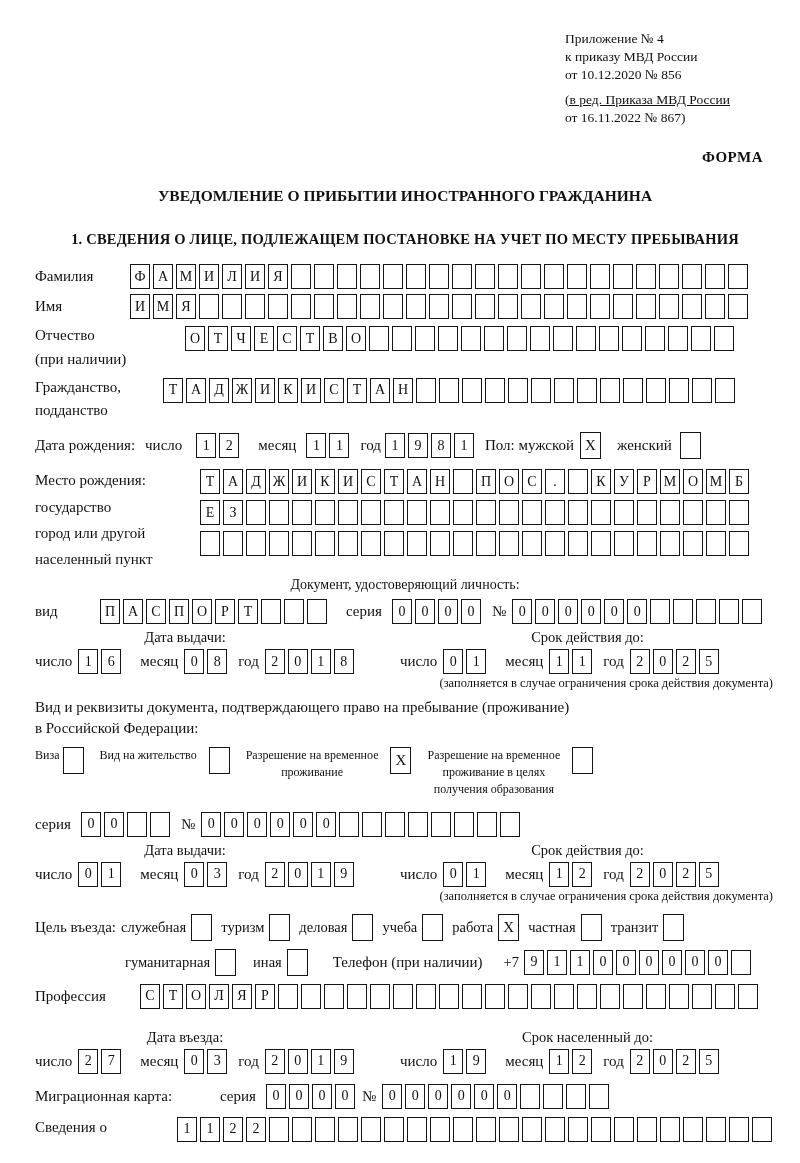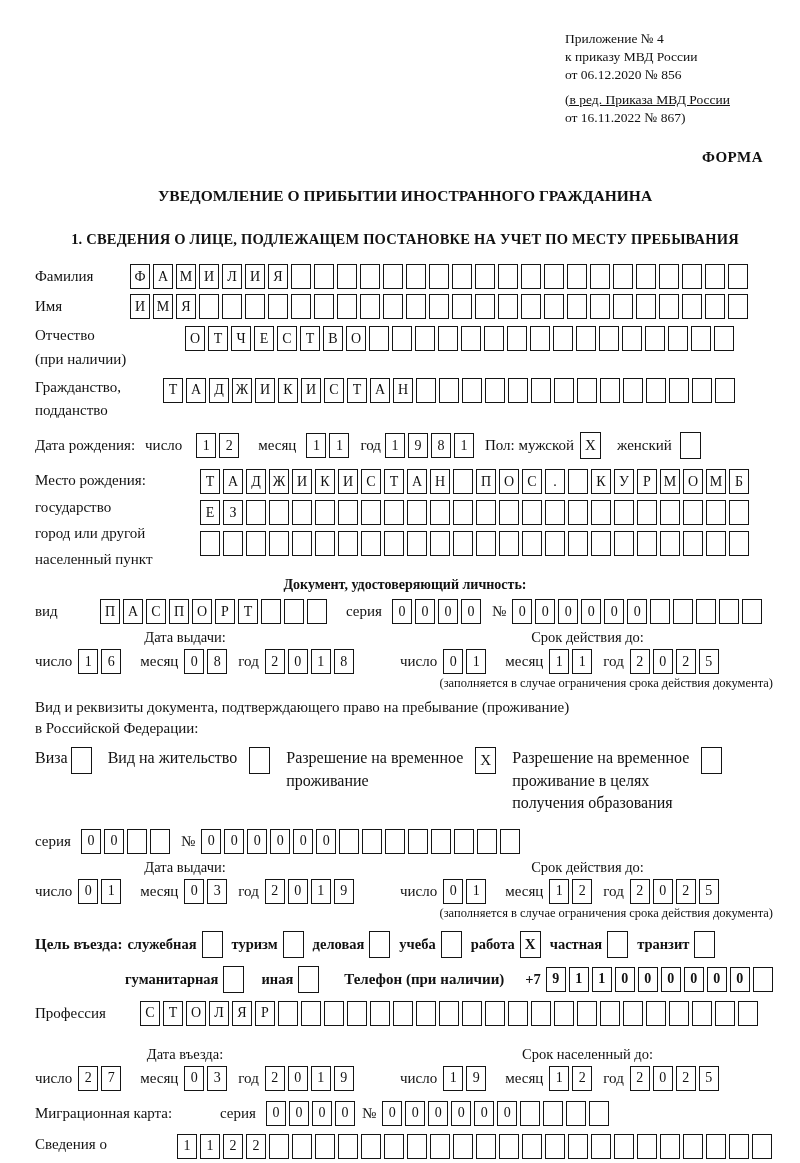--- a/index.html
+++ b/index.html
@@ -23,45 +23,45 @@
     width:18px;height:23px;border:1.7px solid #151515;margin-right:3px;
     display:flex;align-items:center;justify-content:center;
     font-size:14px;flex:0 0 auto;background:#fff;
   }
   .checkbox{
     width:19px;height:25px;border:1.7px solid #151515;display:inline-flex;
     align-items:center;justify-content:center;font-size:15px;flex:0 0 auto;background:#fff;
   }
   .gap-s{width:8px;flex:0 0 auto;}
   .gap-m{width:16px;flex:0 0 auto;}
-  .doc-head{font-weight:bold;text-align:center;font-size:14px;margin:4px 0 6px 0;}
+  .doc-head{font-weight:normal;text-align:center;font-size:14px;margin:4px 0 6px 0;}
   .dates{display:flex;margin-top:2px;}
   .dcol-l{width:365px;}
   .dcol-r{flex:1;}
   .dhead{text-align:center;font-size:14.5px;margin-bottom:3px;}
   .dnums{display:flex;align-items:center;}
   .dnums .w{margin-right:6px;white-space:nowrap;}
   .note-r{font-size:12.5px;text-align:right;margin:2px 2px 8px 0;}
   .plain{font-size:15px;margin:4px 0;}
   .ck-row{display:flex;align-items:flex-start;margin:10px 0 4px 0;}
-  .ck-lbl{font-size:16px;line-height:1.4;white-space:nowrap;}
-  .purpose{display:flex;align-items:center;margin-top:10px;font-weight:bold;}
+  .ck-lbl{font-size:12px;line-height:1.4;text-align:center;white-space:nowrap;}
+  .purpose{display:flex;align-items:center;margin-top:10px;}
   .purpose .w{margin-right:5px;white-space:nowrap;font-size:14.5px;}
   .purpose .checkbox{margin-right:9px;}
   .mrow{display:flex;align-items:flex-start;margin-bottom:5px;}
   .stack{display:flex;flex-direction:column;}
   .stack .cells{margin-bottom:6px;}
 </style>
 </head>
 <body>
 
 <div class="right-block">
   <div>Приложение № 4</div>
   <div>к приказу МВД России</div>
-  <div>от 06.12.2020 № 856</div>
+  <div>от 10.12.2020 № 856</div>
   <div class="grp2">(в ред. Приказа МВД России</div>
   <div>от 16.11.2022 № 867)</div>
 </div>
 <div class="forma">ФОРМА</div>
 
 <div class="title">
   <div>УВЕДОМЛЕНИЕ О ПРИБЫТИИ ИНОСТРАННОГО ГРАЖДАНИНА</div>
 </div>
 
 <div class="sec-head">1. СВЕДЕНИЯ О ЛИЦЕ, ПОДЛЕЖАЩЕМ ПОСТАНОВКЕ НА УЧЕТ ПО МЕСТУ ПРЕБЫВАНИЯ</div>

